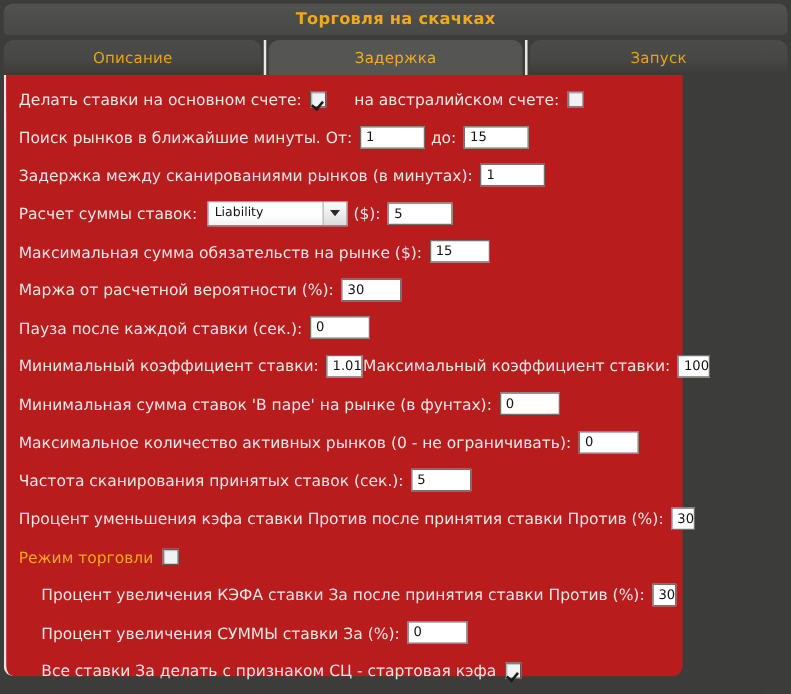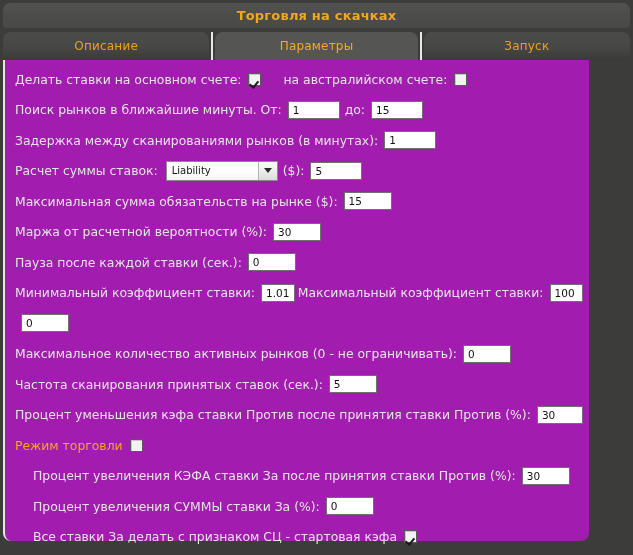--- a/index.html
+++ b/index.html
@@ -68,22 +68,22 @@
     width: 2px;
     background: #e8e8e4;
     height: 28px;
     flex: 0 0 auto;
   }
 
   
   .panel {
     position: absolute;
     left: 3px; top: 60px;
-    width: 586px; height: 481px;
-    background: #a21caf;
+    width: 543px; height: 481px;
+    background: #b91c1c;
     border-left: 2px solid #e8e8e4;
     border-radius: 0 0 8px 8px;
     padding: 8px 0 0 0;
   }
   .panel-inner {
     padding: 0 6px 0 10px;
   }
 
   .row {
     display: flex;
@@ -184,21 +184,21 @@
   <div class="titlebar">
     <span class="titlebar-text">Торговля на скачках</span>
   </div>
 
   <div class="tabstrip">
     <div class="tab inactive">
       <span class="tab-label">Описание</span>
     </div>
     <div class="tab-sep"></div>
     <div class="tab active">
-      <span class="tab-label">Параметры</span>
+      <span class="tab-label">Задержка</span>
     </div>
     <div class="tab-sep"></div>
     <div class="tab inactive">
       <span class="tab-label">Запуск</span>
     </div>
   </div>
 
   <div class="panel">
     <div class="panel-inner">
 
@@ -253,20 +253,21 @@
 
       <div class="row">
         <span class="lbl">Минимальный коэффициент ставки:</span>
         <span class="tin w-46">1.01</span>
         <span class="sp4"></span>
         <span class="lbl">Максимальный коэффициент ставки:</span>
         <span class="tin w-46">100</span>
       </div>
 
       <div class="row">
+        <span class="lbl">Минимальная сумма ставок 'В паре' на рынке (в фунтах):</span>
         <span class="tin w-46">0</span>
       </div>
 
       <div class="row">
         <span class="lbl">Максимальное количество активных рынков (0 - не ограничивать):</span>
         <span class="tin w-46">0</span>
       </div>
 
       <div class="row">
         <span class="lbl">Частота сканирования принятых ставок (сек.):</span>

